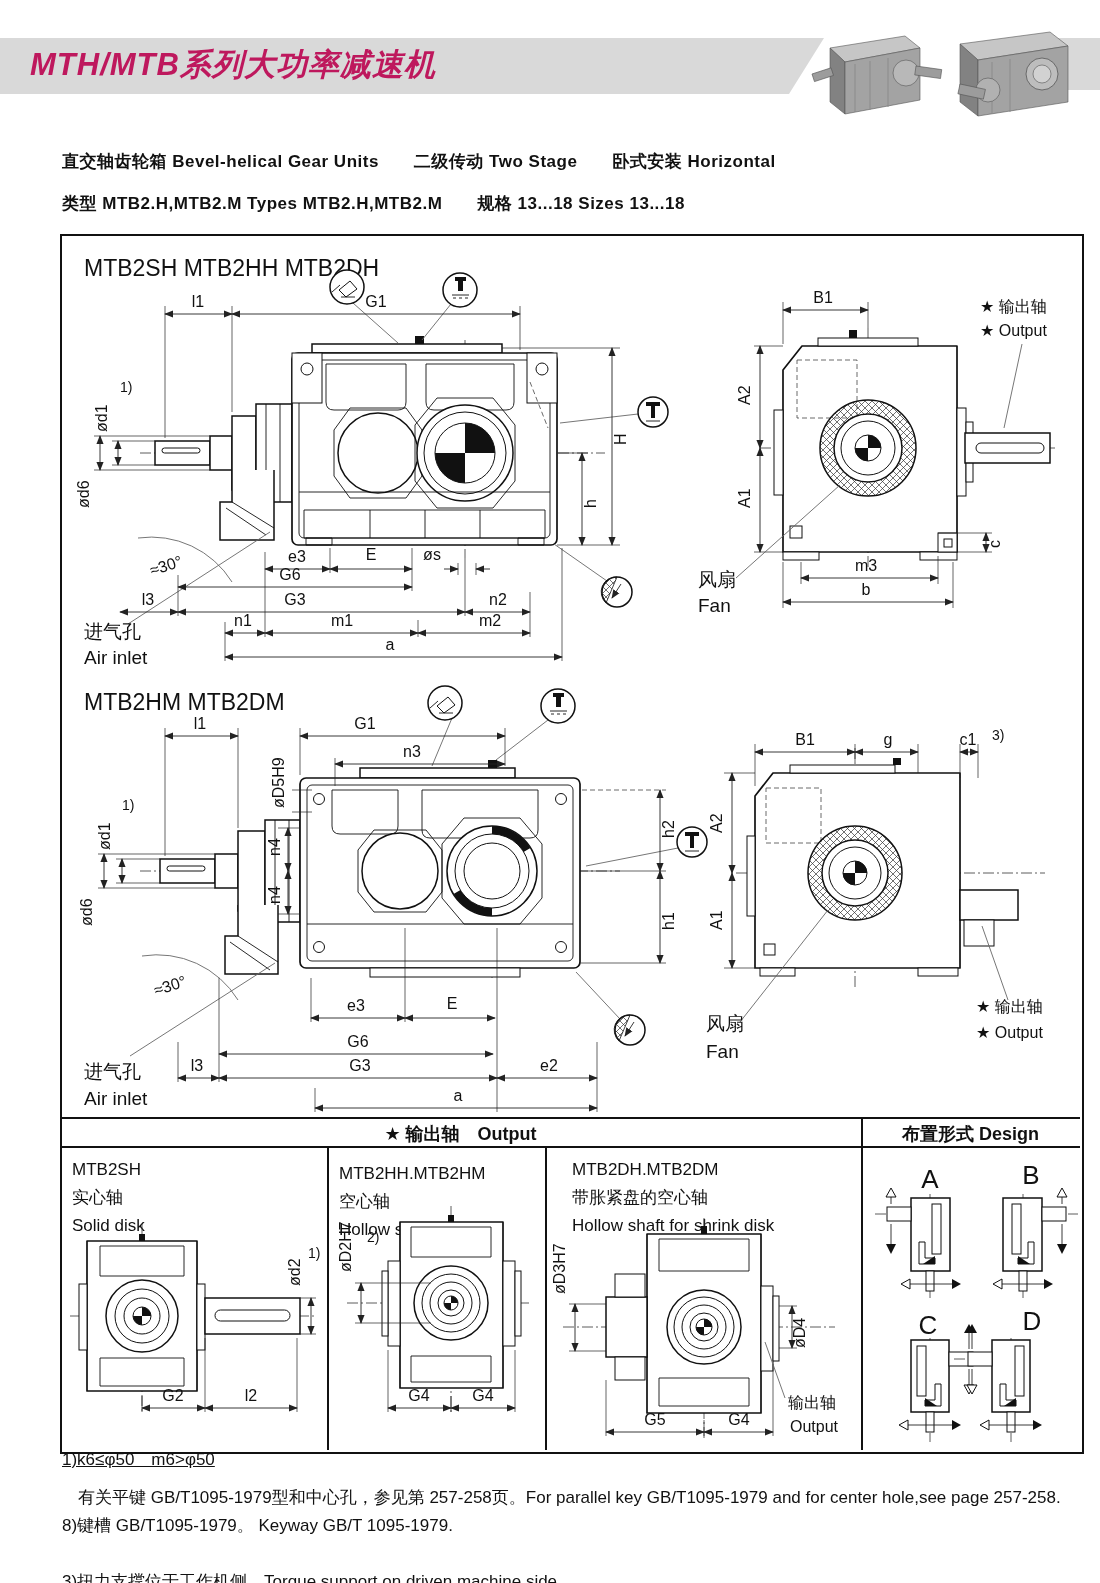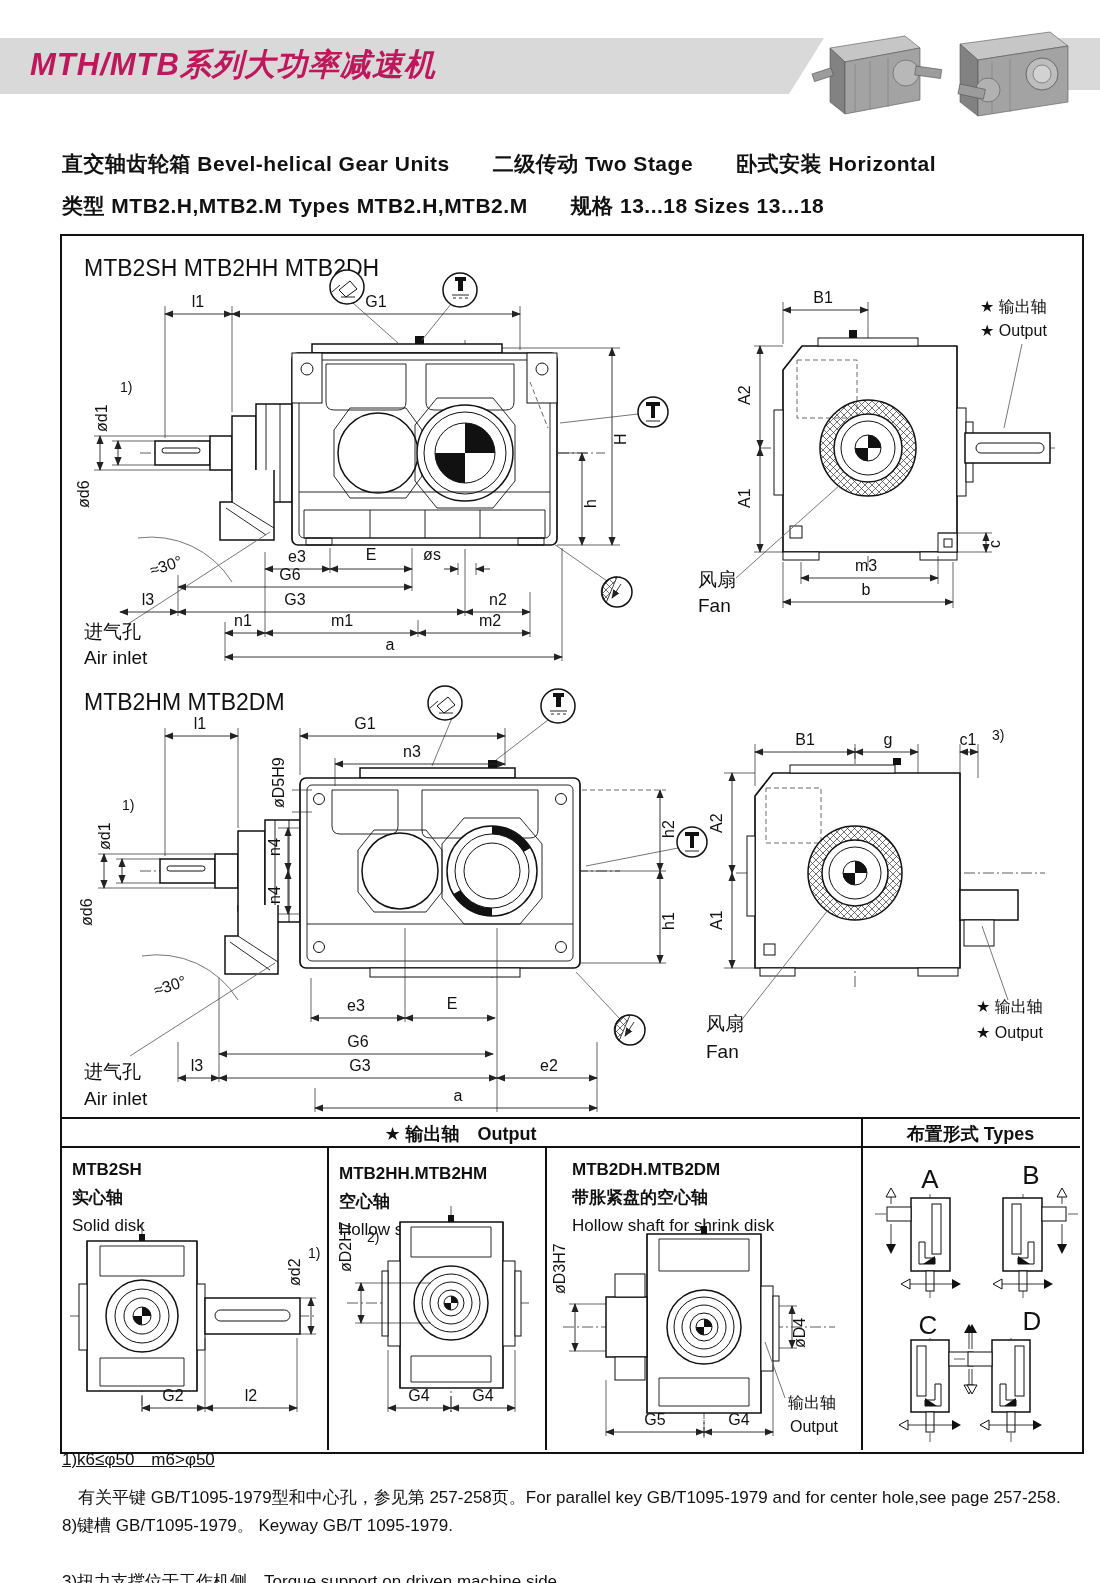--- a/index.html
+++ b/index.html
@@ -4,28 +4,28 @@
 <style>
   html,body{margin:0;padding:0;background:#f2f2f2;}
   #page{position:relative;width:1100px;height:1583px;background:#ffffff;
         font-family:"Liberation Sans","DejaVu Sans",sans-serif;color:#111;overflow:hidden;}
   .abs{position:absolute;}
   
   #band{position:absolute;left:0;top:38px;width:1100px;height:56px;}
   #hdr-title{position:absolute;left:30px;top:44px;font-size:31px;font-weight:bold;
              font-style:italic;letter-spacing:1px;color:#be185d;}
   
-  .intro{position:absolute;left:62px;font-size:21px;font-weight:600;letter-spacing:.5px;}
+  .intro{position:absolute;left:62px;font-size:17px;font-weight:600;letter-spacing:.5px;}
   
   #mainbox{position:absolute;left:60px;top:234px;width:1020px;height:1216px;border:2.5px solid #111;}
   .hline{position:absolute;background:#111;height:2px;}
   .vline{position:absolute;background:#111;width:1.5px;}
   
   .cellhead{position:absolute;font-size:17px;line-height:28px;}
-  .cellhead .m{font-weight:700;}
+  .cellhead .m{font-weight:400;}
   .tblhdr{position:absolute;font-size:18px;font-weight:700;text-align:center;}
   
   .fn{position:absolute;left:62px;font-size:17px;}
   .fn.indent{left:78px;}
   
   svg{position:absolute;overflow:visible;}
   .o{fill:#fff;stroke:#111;stroke-width:1.7;stroke-linejoin:round;}
   .i{fill:none;stroke:#111;stroke-width:.9;stroke-linejoin:round;}
   .w{fill:#fff;stroke:#111;stroke-width:1.5;}
   .w2{fill:#fff;stroke:#111;stroke-width:1;}
@@ -527,21 +527,21 @@
     </g>
   </svg>
 
   <div class="hline" style="left:60px;top:1117px;width:1020px;"></div>
   <div class="hline" style="left:60px;top:1146px;width:1020px;height:1.5px;"></div>
   <div class="vline" style="left:861px;top:1117px;height:333px;"></div>
   <div class="vline" style="left:327px;top:1146px;height:304px;"></div>
   <div class="vline" style="left:545px;top:1146px;height:304px;"></div>
 
   <div class="tblhdr" style="left:60px;top:1122px;width:801px;">★ 输出轴　Output</div>
-  <div class="tblhdr" style="left:861px;top:1122px;width:219px;">布置形式 Types</div>
+  <div class="tblhdr" style="left:861px;top:1122px;width:219px;">布置形式 Design</div>
 
   <div class="cellhead" style="left:72px;top:1156px;">
     <div class="m">MTB2SH</div>
     <div class="m">实心轴</div>
     <div>Solid disk</div>
   </div>
 
   <div class="cellhead" style="left:339px;top:1160px;">
     <div class="m">MTB2HH.MTB2HM</div>
     <div class="m">空心轴</div>

